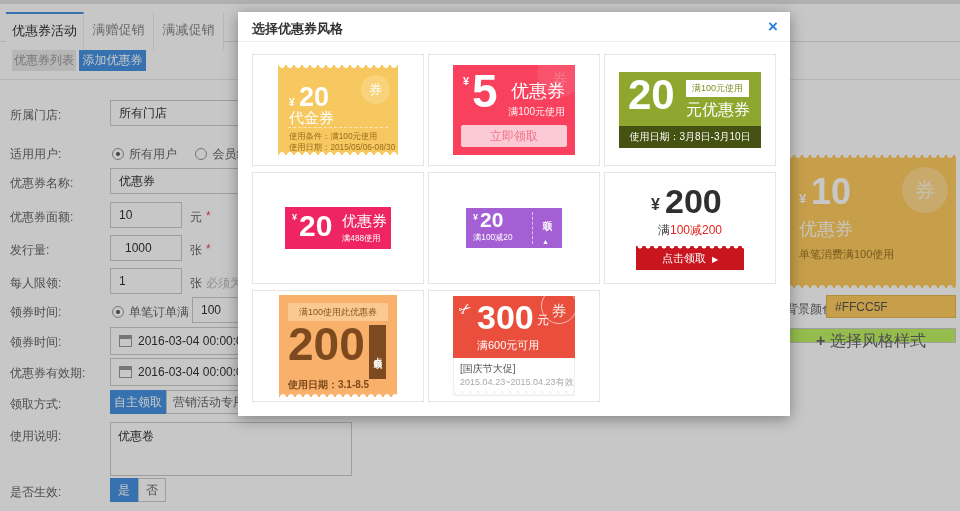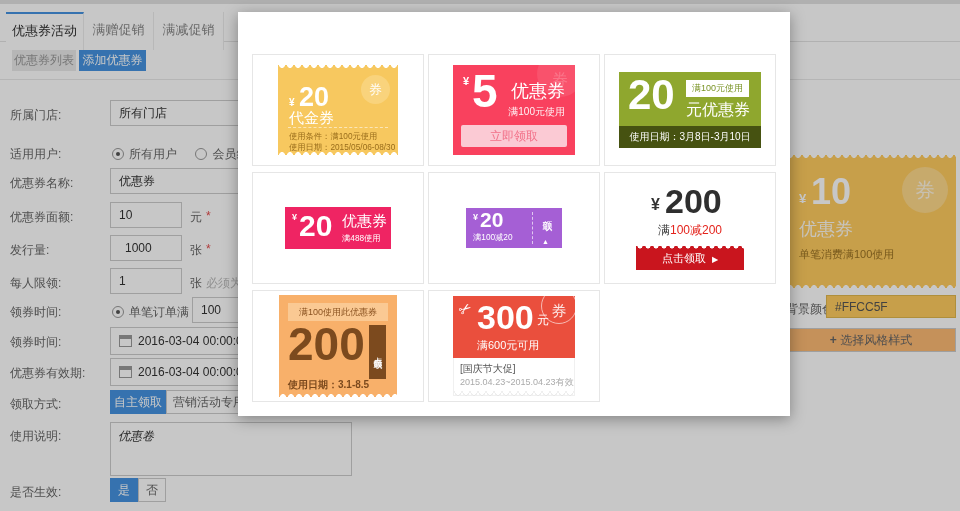--- a/index.html
+++ b/index.html
@@ -29,39 +29,39 @@
            background:#fff; vertical-align:-2px; margin-right:5px; position:relative; }
   .radio.on::after { content:""; position:absolute; left:3px; top:3px; width:4px; height:4px;
            border-radius:50%; background:#555; }
   .rlabel { font-size:12px; color:#666; margin-right:14px; }
   .cal { display:inline-block; width:13px; height:12px; border:1px solid #999;
          background:linear-gradient(#999 0 3px, #fff 3px); vertical-align:-2px; margin-right:6px; }
   .seg-blue { position:absolute; height:24px; line-height:24px; background:#4693E0; color:#fff;
               font-size:12px; text-align:center; }
   .seg-white { position:absolute; height:24px; line-height:22px; background:#fff; color:#666;
                font-size:12px; text-align:center; border:1px solid #ccc; }
-  .textarea { position:absolute; border:1px solid #ccc; background:#fff; font-size:12px; color:#333; padding:5px 7px;font-style:italic; }
+  .textarea { position:absolute; border:1px solid #ccc; background:#fff; font-size:12px; color:#333; padding:5px 7px; }
 
   
   .pv-coupon { position:absolute; left:786px; top:155px; width:170px; height:133px; background:#FFCC5F; }
   .perf { position:absolute; left:0; right:0; height:8px; background-repeat:repeat-x; background-size:8px 8px; }
   .perf-top { top:-4px; background-image:radial-gradient(circle at 4px 4px, #fff 2.6px, rgba(0,0,0,0) 3.2px); }
   .perf-bottom { bottom:-4px; background-image:radial-gradient(circle at 4px 4px, #fff 2.6px, rgba(0,0,0,0) 3.2px); }
   .pv-badge { position:absolute; right:8px; top:12px; width:46px; height:46px; border-radius:50%;
               background:rgba(255,255,255,0.28); color:rgba(255,255,255,0.75); font-size:20px;
               text-align:center; line-height:46px; }
   .pv-cur { position:absolute; left:13px; top:36px; color:#fff; font-size:13px; font-weight:bold; }
   .pv-amt { position:absolute; left:25px; top:16px; color:#fff; font-size:36px; font-weight:bold; }
   .pv-name { position:absolute; left:13px; top:62px; color:rgba(255,255,255,0.92); font-size:18px; }
   .pv-small { position:absolute; left:13px; color:#9c7426; font-size:11px; }
   .pv-row-label { position:absolute; left:786px; top:301px; font-size:12px; color:#666; }
   .pv-color-input { position:absolute; left:826px; top:295px; width:130px; height:23px; line-height:23px;
                     background:#FFCC5F; border:1px solid #e0b84e; font-size:12px; color:#555; padding-left:8px; }
-  .pv-style-btn { position:absolute; left:786px; top:328px; width:170px; height:24px; line-height:23px;
-                  background:#fdba74; border:1px solid #ccc; color:#666; font-size:12px; text-align:center; }
+  .pv-style-btn { position:absolute; left:786px; top:328px; width:170px; height:15px; line-height:23px;
+                  background:#bef264; border:1px solid #ccc; color:#666; font-size:16px; text-align:center; }
 
   
   .overlay { position:absolute; inset:0; background:rgba(0,0,0,0.22); z-index:40; }
   .modal { position:absolute; left:238px; top:12px; width:552px; height:404px; background:#fff; z-index:50;
            box-shadow:0 3px 14px rgba(0,0,0,0.35); }
   .modal-hd { position:absolute; left:0; top:0; right:0; height:30px; border-bottom:1px solid #ececec; }
   .modal-title { position:absolute; left:14px; top:8px; font-size:13px; font-weight:bold; color:#333; }
   .modal-close { position:absolute; right:12px; top:5px; color:#2A7EDB; font-size:17px; font-weight:bold; cursor:pointer; }
   .grid { position:absolute; left:14px; top:42px; display:grid; grid-template-columns:repeat(3,172px);
           grid-auto-rows:112px; gap:6px 4px; }
@@ -240,20 +240,24 @@
   <div class="pv-color-input">#FFCC5F</div>
   <div class="pv-style-btn">
     <b>+</b>
     <span>选择风格样式</span>
   </div>
 </div>
 
 <div class="overlay"></div>
 
 <div class="modal">
+  <div class="modal-hd">
+    <span class="modal-title">选择优惠券风格</span>
+    <span class="modal-close">×</span>
+  </div>
   <div class="grid">
 
     <div class="card">
       <div class="cpn1">
         <div class="perf perf-top"></div>
         <div class="perf perf-bottom"></div>
         <div class="badge">券</div>
         <span class="cur">¥</span>
         <span class="amt">20</span>
         <span class="name">代金券</span>

